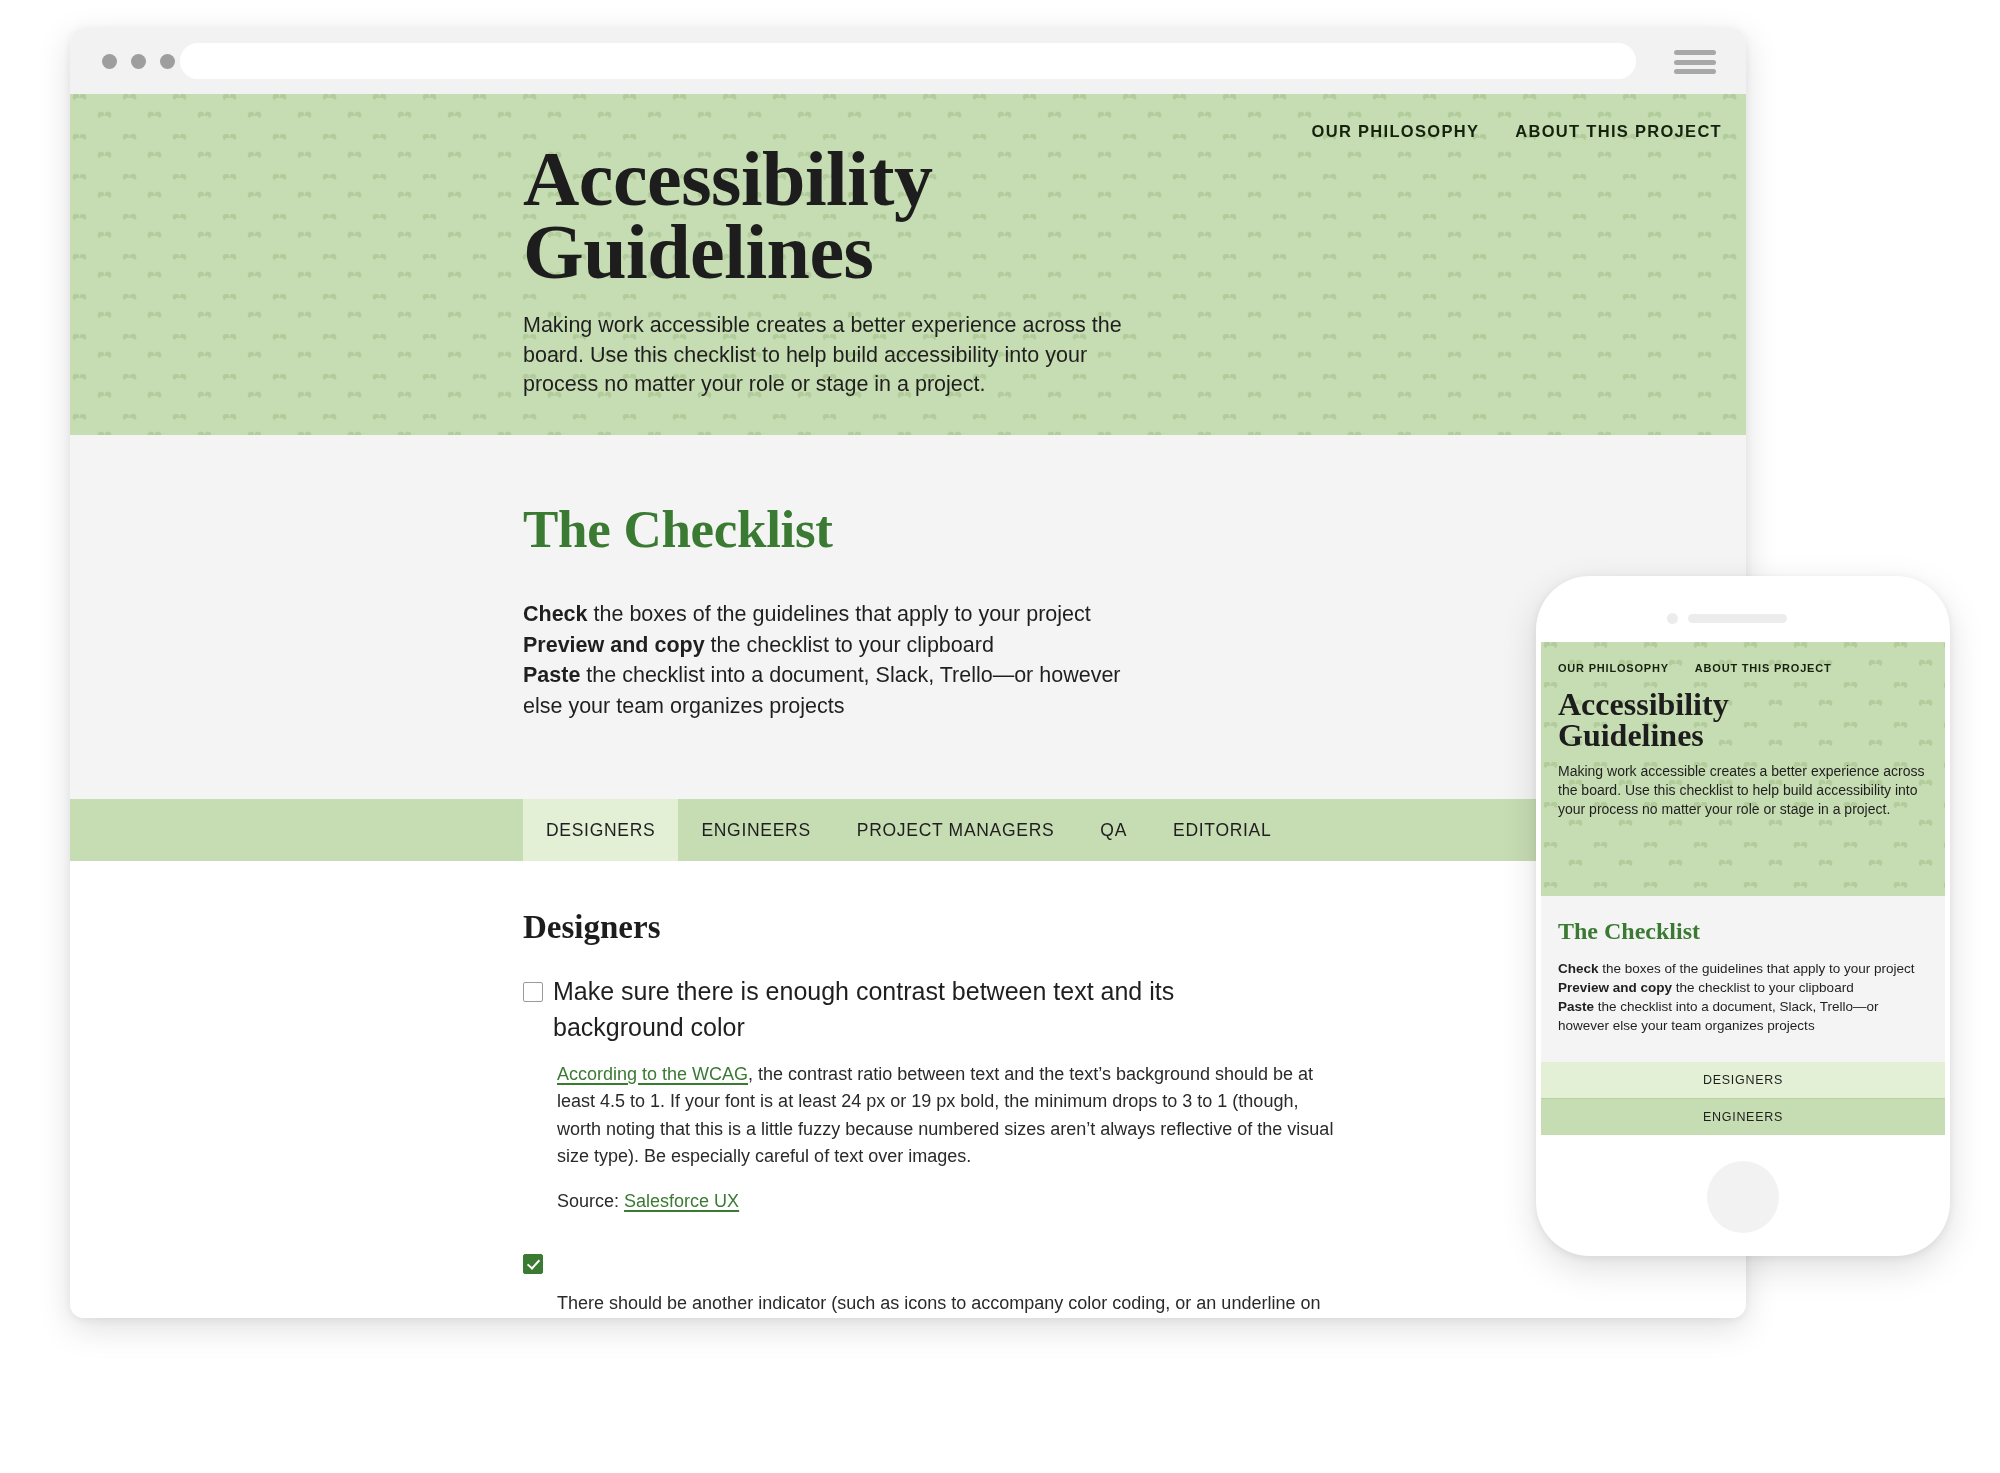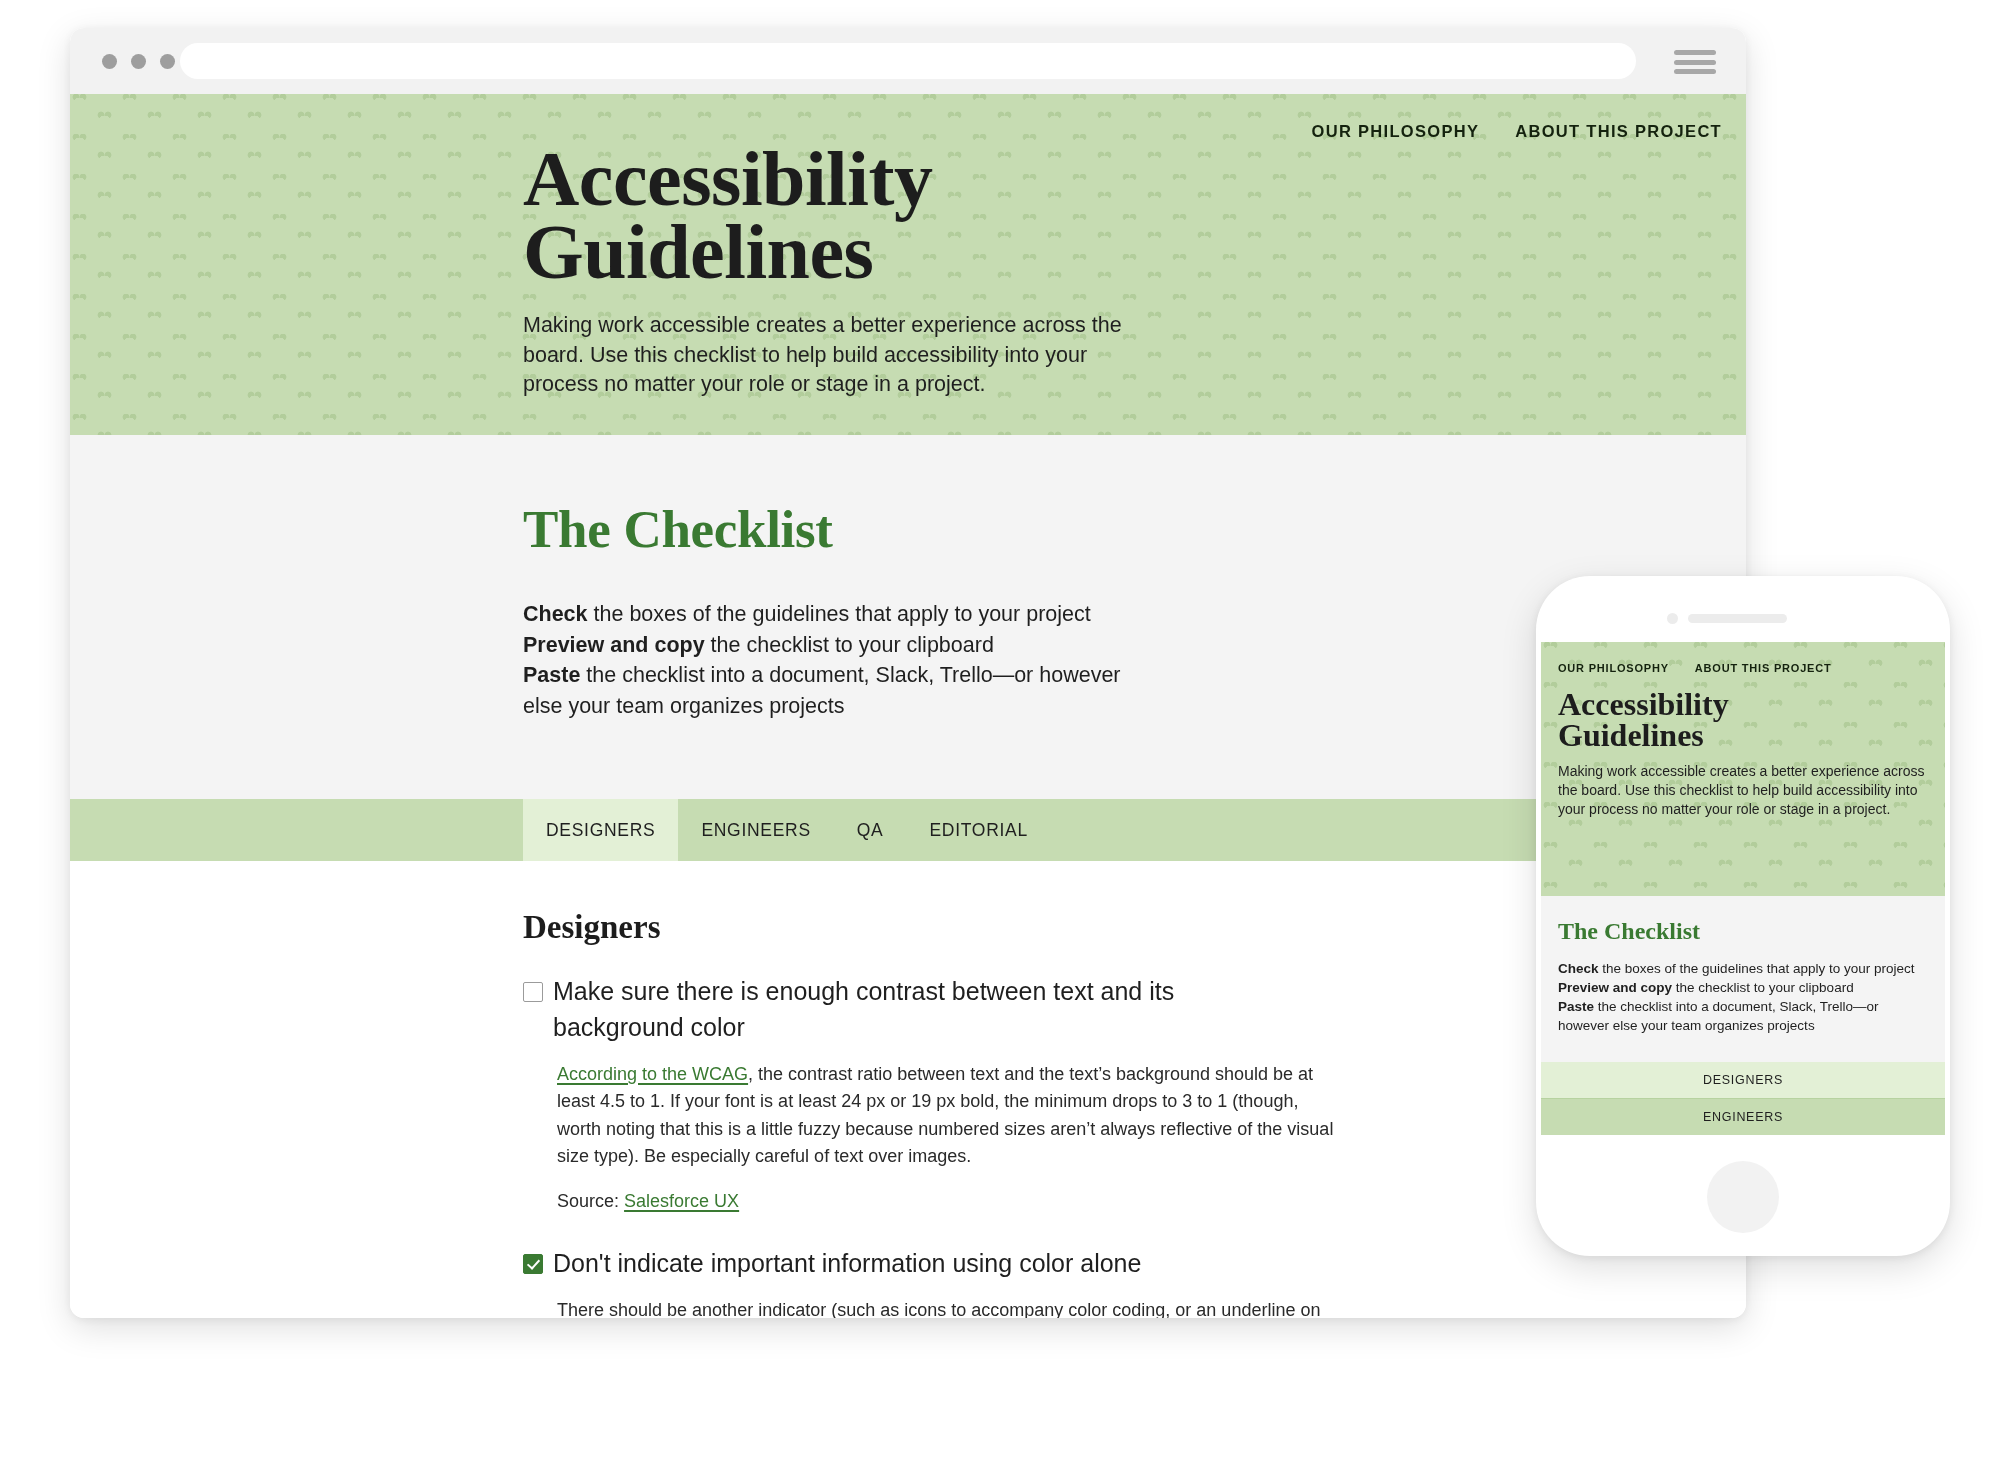--- a/index.html
+++ b/index.html
@@ -404,20 +404,21 @@
         <div><b>Check</b><span> the boxes of the guidelines that apply to your project</span></div>
         <div><b>Preview and copy</b><span> the checklist to your clipboard</span></div>
         <div><b>Paste</b><span> the checklist into a document, Slack, Trello—or however else your team organizes projects</span></div>
       </div>
     </div>
   </div>
 
   <div class="tabs">
     <div class="tab active">DESIGNERS</div>
     <div class="tab">ENGINEERS</div>
+    <div class="tab">PROJECT MANAGERS</div>
     <div class="tab">QA</div>
     <div class="tab">EDITORIAL</div>
   </div>
 
   <div class="panel">
     <div class="panel-inner">
       <h3 class="panel-title">Designers</h3>
 
       <div class="item">
         <div class="item-head">
@@ -429,21 +430,20 @@
         </p>
         <p class="item-src">
           <span>Source:</span>
           <a href="#" class="glink">Salesforce UX</a>
         </p>
       </div>
 
       <div class="item">
         <div class="item-head">
           <span class="cbox checked"></span>
-          <span class="item-label">Don't indicate important information using color alone</span>
         </div>
         <p class="item-body">There should be another indicator (such as icons to accompany color coding, or an underline on linked text) so that people who cannot easily distinguish colors will be able to understand and use your content.</p>
 
       </div>
     </div>
   </div>
 </div>
 
 <div class="phone">
   <span class="phone-cam"></span>

